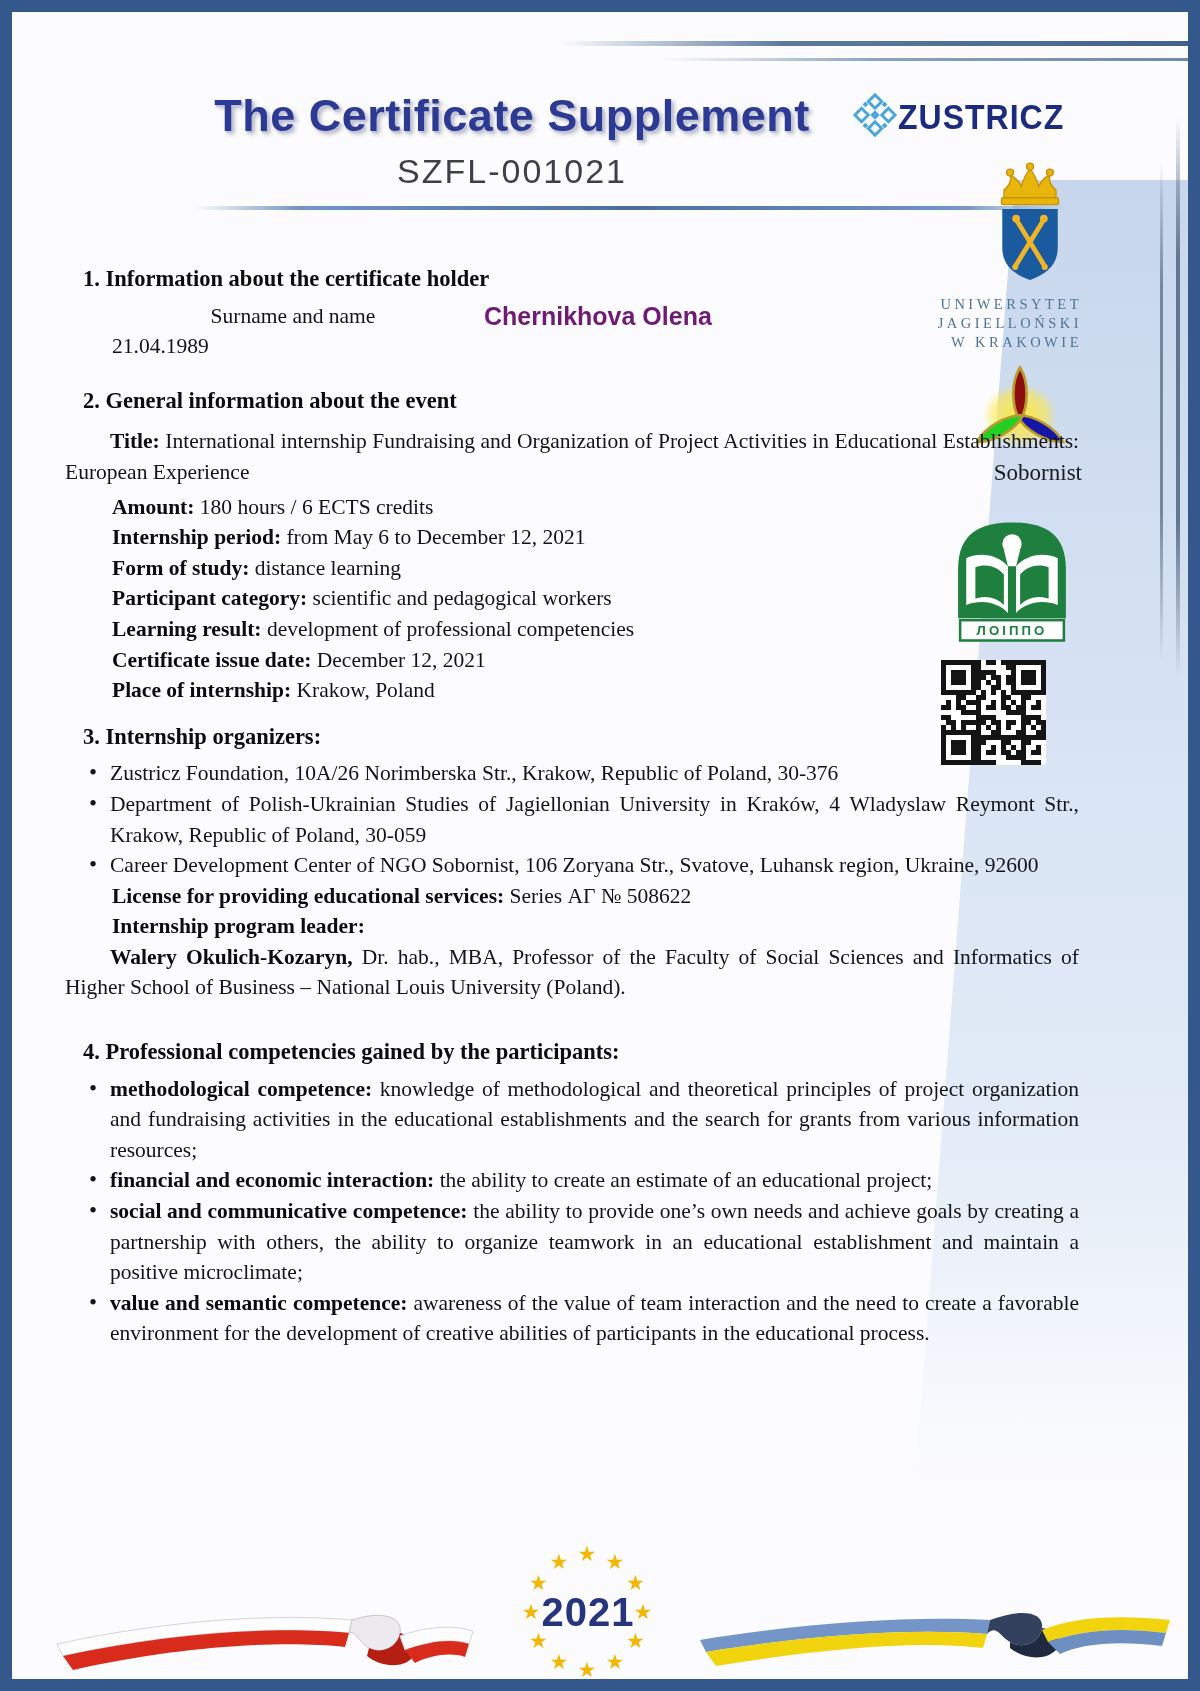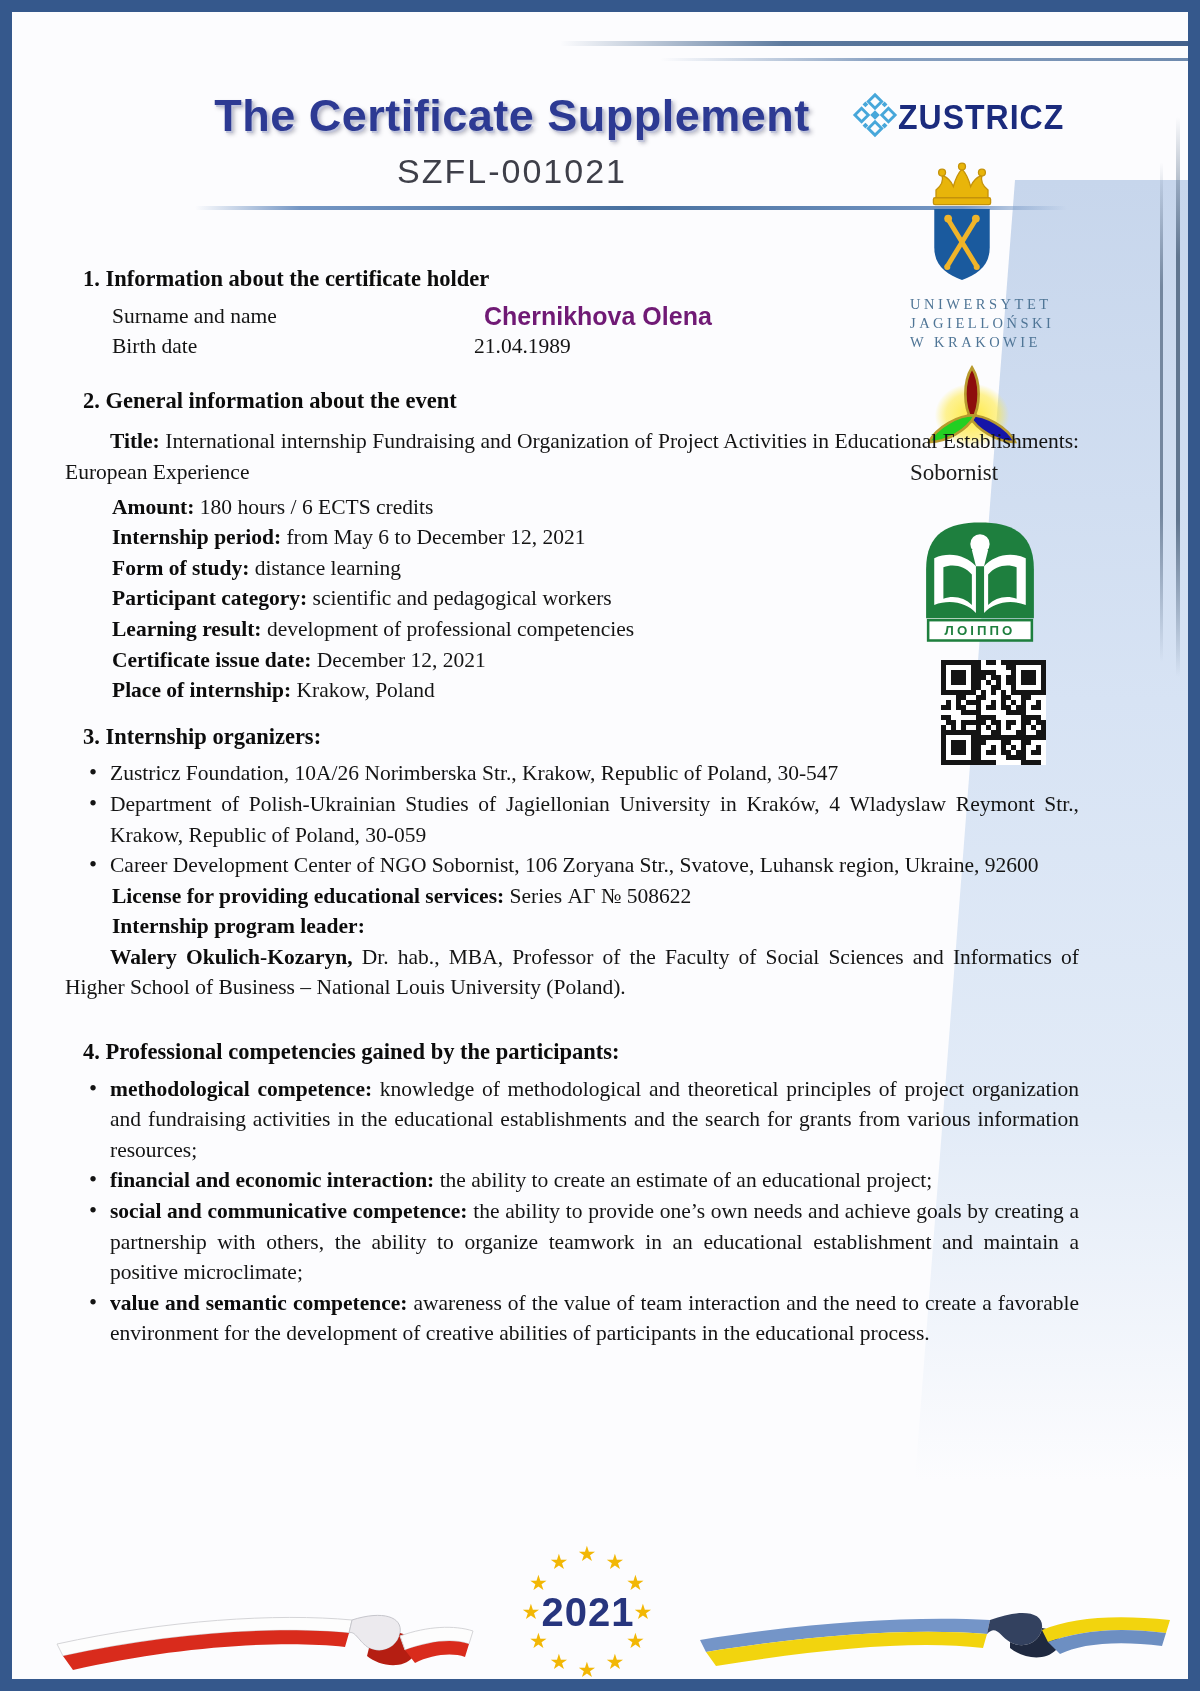--- a/index.html
+++ b/index.html
@@ -33,36 +33,36 @@
     letter-spacing:.5px;text-shadow:1.5px 1.5px 0 #c0c4da,3px 3px 4px rgba(40,40,70,.35);}
   .cert-no{margin-top:10px;font-family:"Liberation Sans",sans-serif;font-weight:500;font-size:34px;
     color:#3e3f49;letter-spacing:2px;}
 
   
   .zustricz{position:absolute;left:840px;top:80px;display:flex;align-items:center;z-index:2;}
   .zustricz .wordmark{font-family:"Liberation Sans",sans-serif;font-weight:800;font-size:32px;
     color:#1b2b7d;letter-spacing:1px;transform:scaleY(1.08);}
 
   
-  .logo-block{position:absolute;text-align:left;z-index:2;}
+  .logo-block{position:absolute;text-align:right;z-index:2;}
   .uj{left:898px;top:145px;width:172px;}
   .uj-caption{margin-top:4px;font-family:"Liberation Serif",serif;font-size:14.5px;line-height:19px;
     letter-spacing:3.5px;color:#4f7596;}
   .sob{left:898px;top:350px;width:172px;}
   .sob-caption{margin-top:-2px;font-family:"Liberation Serif",serif;font-size:23px;color:#1b1b1b;}
   .loippo{left:908px;top:506px;width:152px;}
   .qr{left:929px;top:648px;width:105px;height:105px;background:#fff;padding:0;z-index:2;position:absolute;}
   .qr svg{display:block;}
 
   
   .content{position:absolute;left:53px;top:252px;width:1014px;z-index:2;
     font-size:21.5px;line-height:30.6px;}
   .sec-heading{font-weight:700;font-size:22.5px;margin:0 0 6px 18px;color:#0c0c0c;}
   .mt1{margin-top:24px;} .mt2{margin-top:16px;} .mt3{margin-top:34px;}
-  .kv{display:flex;margin-left:47px;}
+  .kv{display:flex;margin-left:47px;text-align:center;}
   .kv .k{width:362px;flex:none;}
   .v-name{font-family:"Liberation Sans",sans-serif;font-weight:700;font-size:25px;color:#701a75;margin-left:10px;}
   .para{margin:10px 0 4px 0;text-align:justify;text-indent:45px;}
   .field{margin-left:47px;}
   .field b,.para b,.bullets b{color:#0c0c0c;}
   ul.bullets{list-style:none;margin:4px 0 0 0;padding:0;}
   ul.bullets li{position:relative;padding-left:45px;text-align:justify;}
   ul.bullets li::before{content:"\2022";position:absolute;left:24px;top:0;font-size:23px;}
 
   
@@ -445,37 +445,36 @@
   </div>
 
   <div class="content">
 
     <div class="sec-heading">1. Information about the certificate holder</div>
     <div class="kv">
       <span class="k">Surname and name</span>
       <span class="v-name">Chernikhova Olena</span>
     </div>
     <div class="kv">
-      <span class="k">Birth date</span>
       <span>21.04.1989</span>
     </div>
 
     <div class="sec-heading mt1">2. General information about the event</div>
     <p class="para"><b>Title:</b> <span>International internship Fundraising and Organization of Project Activities in Educational Establishments: European Experience</span></p>
     <div class="field"><b>Amount:</b> <span>180 hours / 6 ECTS credits</span></div>
     <div class="field"><b>Internship period:</b> <span>from May 6 to December 12, 2021</span></div>
     <div class="field"><b>Form of study:</b> <span>distance learning</span></div>
     <div class="field"><b>Participant category:</b> <span>scientific and pedagogical workers</span></div>
     <div class="field"><b>Learning result:</b> <span>development of professional competencies</span></div>
     <div class="field"><b>Certificate issue date:</b> <span>December 12, 2021</span></div>
     <div class="field"><b>Place of internship:</b> <span>Krakow, Poland</span></div>
 
     <div class="sec-heading mt2">3. Internship organizers:</div>
     <ul class="bullets">
-      <li>Zustricz Foundation, 10A/26 Norimberska Str., Krakow, Republic of Poland, 30-547</li>
+      <li>Zustricz Foundation, 10A/26 Norimberska Str., Krakow, Republic of Poland, 30-376</li>
       <li>Department of Polish-Ukrainian Studies of Jagiellonian University in Kraków, 4 Wladyslaw Reymont Str., Krakow, Republic of Poland, 30-059</li>
       <li>Career Development Center of NGO Sobornist, 106 Zoryana Str., Svatove, Luhansk region, Ukraine, 92600</li>
     </ul>
     <div class="field"><b>License for providing educational services:</b> <span>Series АГ № 508622</span></div>
     <div class="field"><b>Internship program leader:</b></div>
     <p class="para" style="margin-top:0;"><b>Walery Okulich-Kozaryn,</b> <span>Dr. hab., MBA, Professor of the Faculty of Social Sciences and Informatics of Higher School of Business – National Louis University (Poland).</span></p>
 
     <div class="sec-heading mt3">4. Professional competencies gained by the participants:</div>
     <ul class="bullets">
       <li><b>methodological competence:</b> <span>knowledge of methodological and theoretical principles of project organization and fundraising activities in the educational establishments and the search for grants from various information resources;</span></li>

